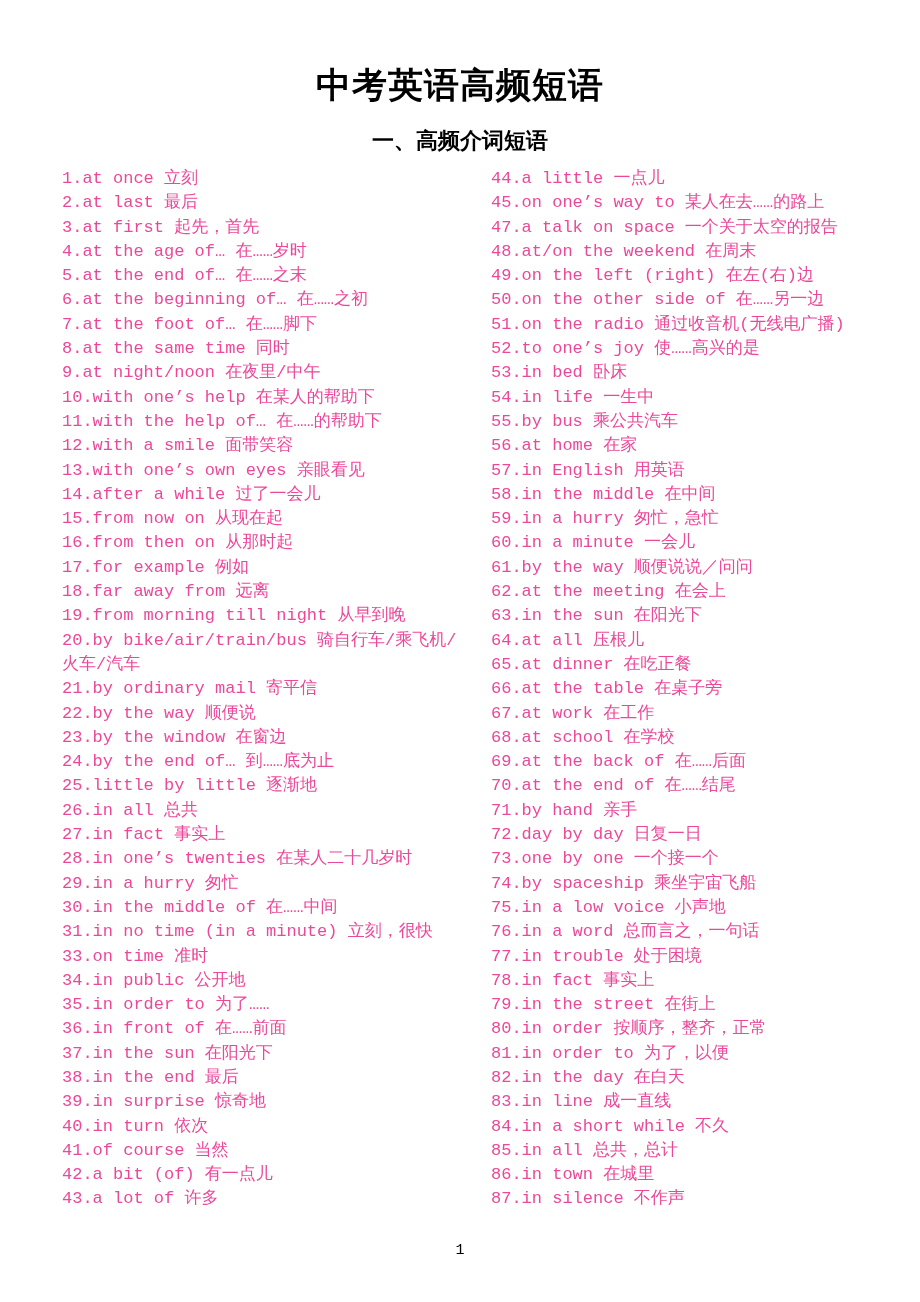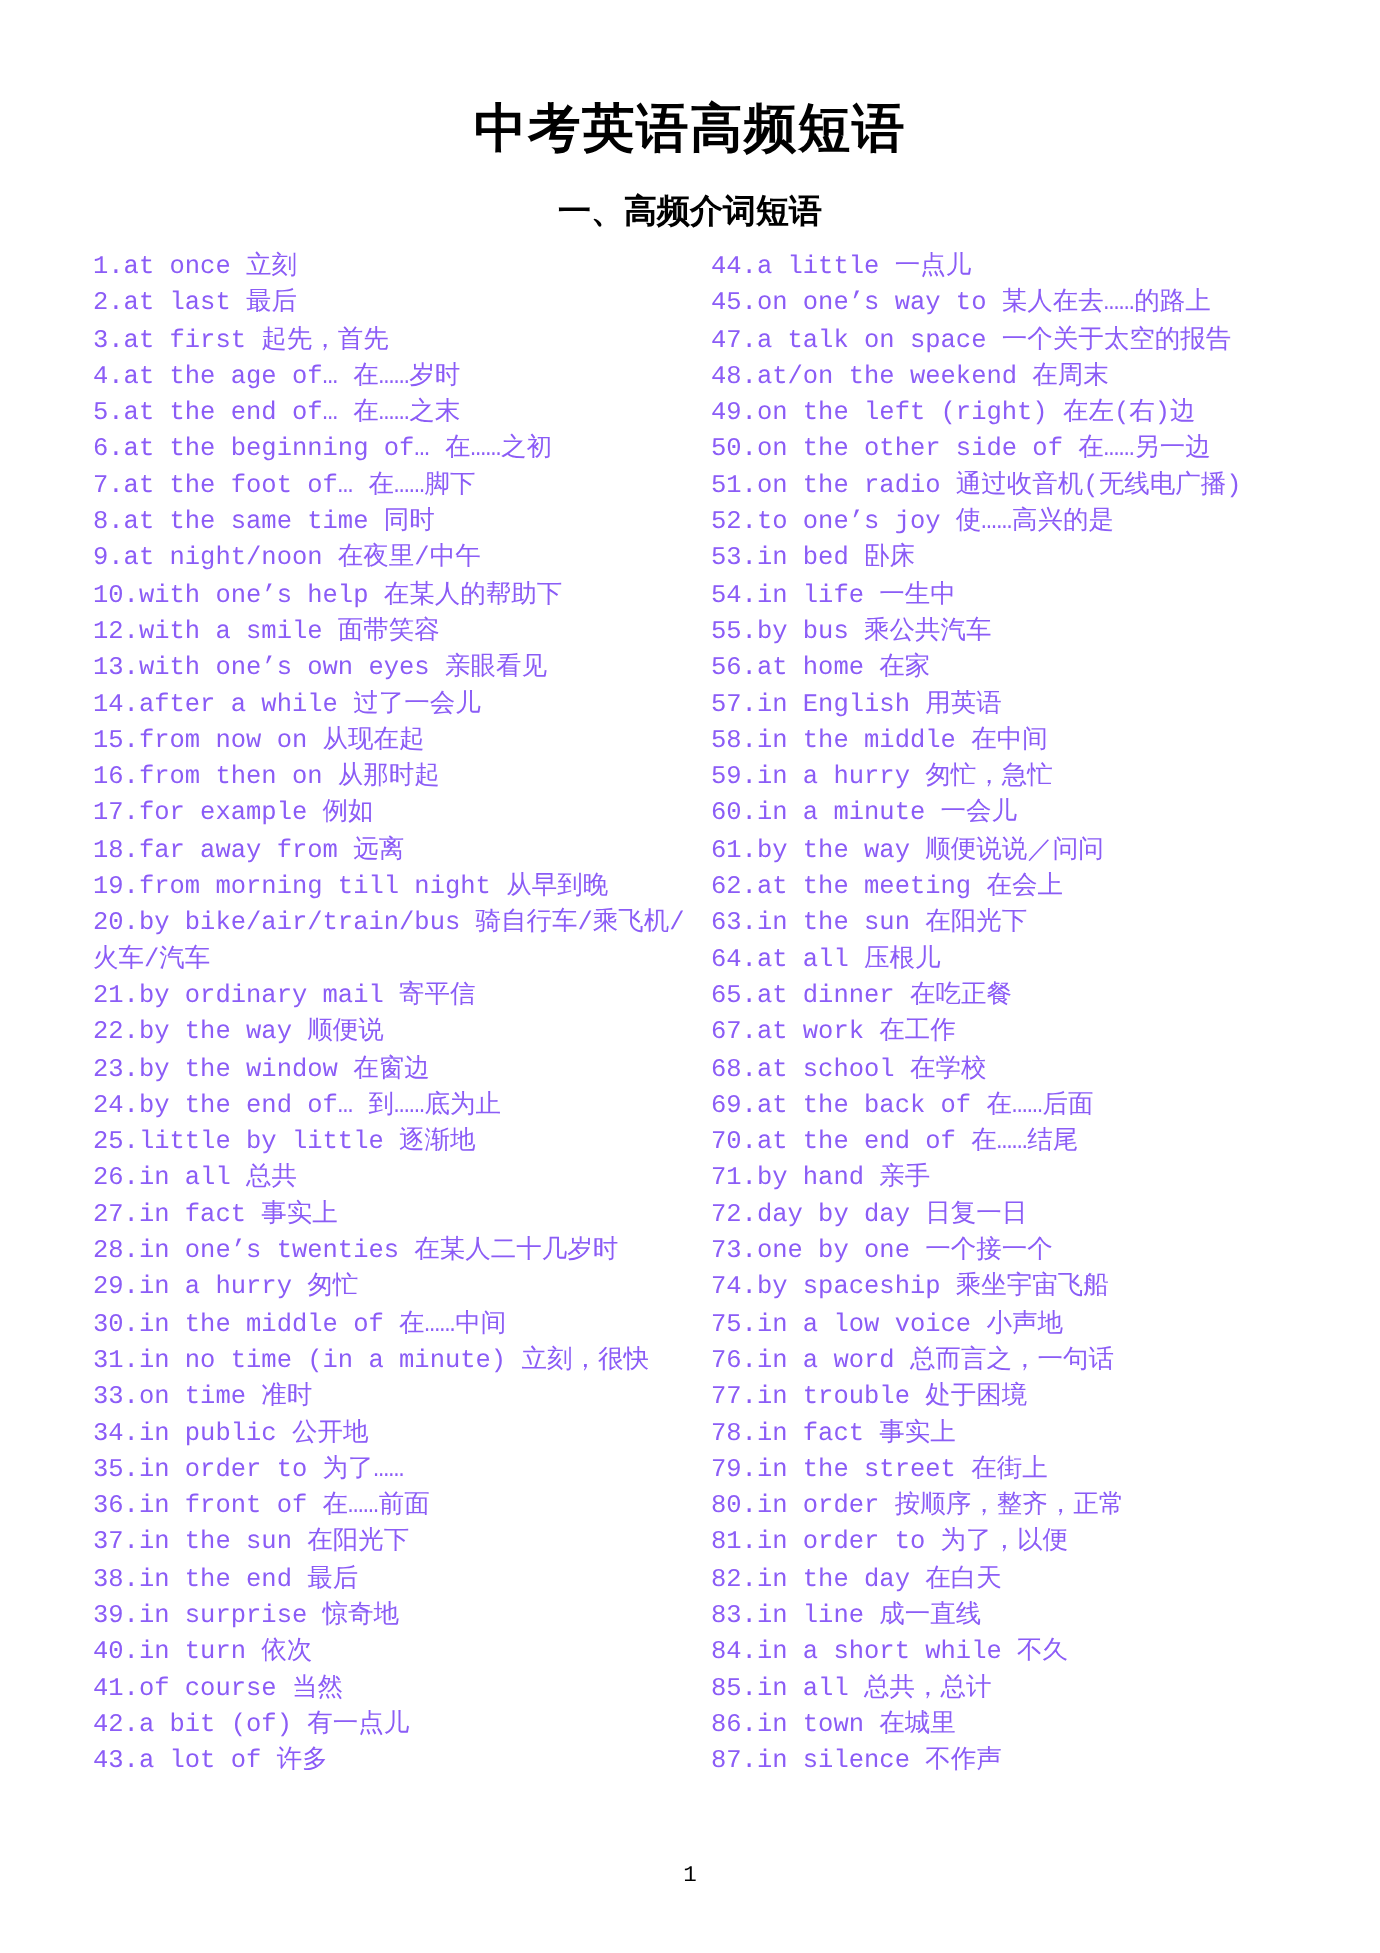--- a/index.html
+++ b/index.html
@@ -39,25 +39,25 @@
     font-weight: 700;
     font-size: 22px;
     color: #000000;
   }
   .columns {
     position: absolute;
     top: 167px;
     left: 62px;
     width: 812px;
     display: flex;
-    gap: 11px;
+    gap: 28px;
     font-family: "Liberation Mono", "DejaVu Sans Mono", monospace;
     font-size: 17px;
     line-height: 24.3px;
-    color: #8b5cf6;
+    color: #ec4899;
   }
   .col {
     width: 401px;
     flex: 0 0 401px;
   }
   .phrase {
     white-space: normal;
     overflow-wrap: break-word;
   }
   .page-number {
@@ -84,20 +84,21 @@
         <div class="phrase">1.at once 立刻</div>
         <div class="phrase">2.at last 最后</div>
         <div class="phrase">3.at first 起先，首先</div>
         <div class="phrase">4.at the age of… 在……岁时</div>
         <div class="phrase">5.at the end of… 在……之末</div>
         <div class="phrase">6.at the beginning of… 在……之初</div>
         <div class="phrase">7.at the foot of… 在……脚下</div>
         <div class="phrase">8.at the same time 同时</div>
         <div class="phrase">9.at night/noon 在夜里/中午</div>
         <div class="phrase">10.with one’s help 在某人的帮助下</div>
+        <div class="phrase">11.with the help of… 在……的帮助下</div>
         <div class="phrase">12.with a smile 面带笑容</div>
         <div class="phrase">13.with one’s own eyes 亲眼看见</div>
         <div class="phrase">14.after a while 过了一会儿</div>
         <div class="phrase">15.from now on 从现在起</div>
         <div class="phrase">16.from then on 从那时起</div>
         <div class="phrase">17.for example 例如</div>
         <div class="phrase">18.far away from 远离</div>
         <div class="phrase">19.from morning till night 从早到晚</div>
         <div class="phrase">20.by bike/air/train/bus 骑自行车/乘飞机/火车/汽车</div>
         <div class="phrase">21.by ordinary mail 寄平信</div>
@@ -138,20 +139,21 @@
         <div class="phrase">56.at home 在家</div>
         <div class="phrase">57.in English 用英语</div>
         <div class="phrase">58.in the middle 在中间</div>
         <div class="phrase">59.in a hurry 匆忙，急忙</div>
         <div class="phrase">60.in a minute 一会儿</div>
         <div class="phrase">61.by the way 顺便说说／问问</div>
         <div class="phrase">62.at the meeting 在会上</div>
         <div class="phrase">63.in the sun 在阳光下</div>
         <div class="phrase">64.at all 压根儿</div>
         <div class="phrase">65.at dinner 在吃正餐</div>
+        <div class="phrase">66.at the table 在桌子旁</div>
         <div class="phrase">67.at work 在工作</div>
         <div class="phrase">68.at school 在学校</div>
         <div class="phrase">69.at the back of 在……后面</div>
         <div class="phrase">70.at the end of 在……结尾</div>
         <div class="phrase">71.by hand 亲手</div>
         <div class="phrase">72.day by day 日复一日</div>
         <div class="phrase">73.one by one 一个接一个</div>
         <div class="phrase">74.by spaceship 乘坐宇宙飞船</div>
         <div class="phrase">75.in a low voice 小声地</div>
         <div class="phrase">76.in a word 总而言之，一句话</div>

